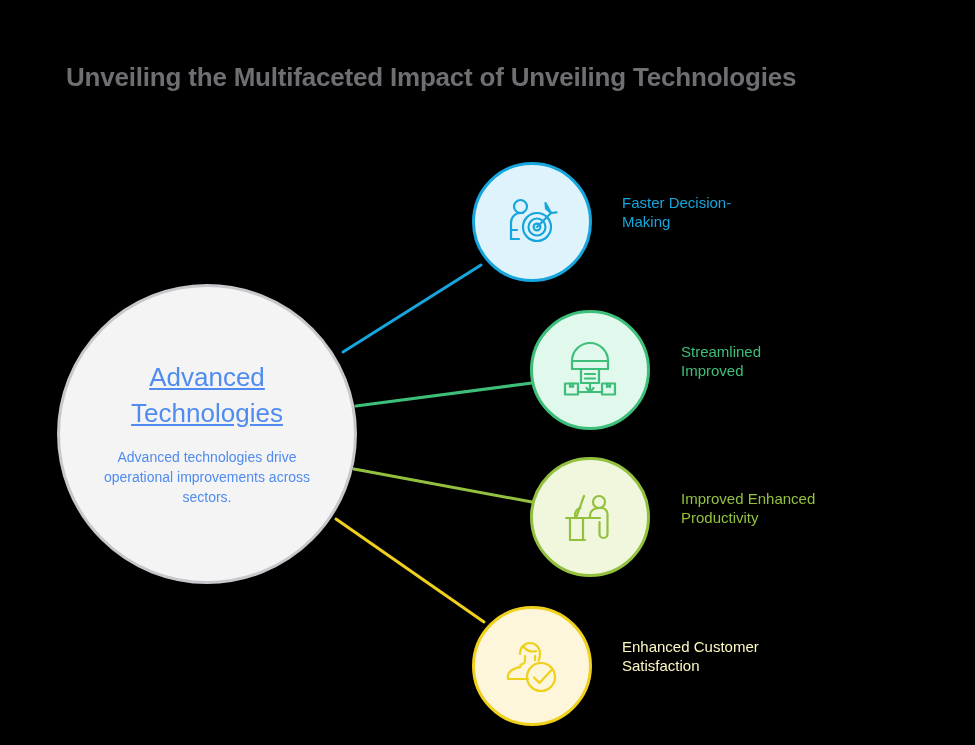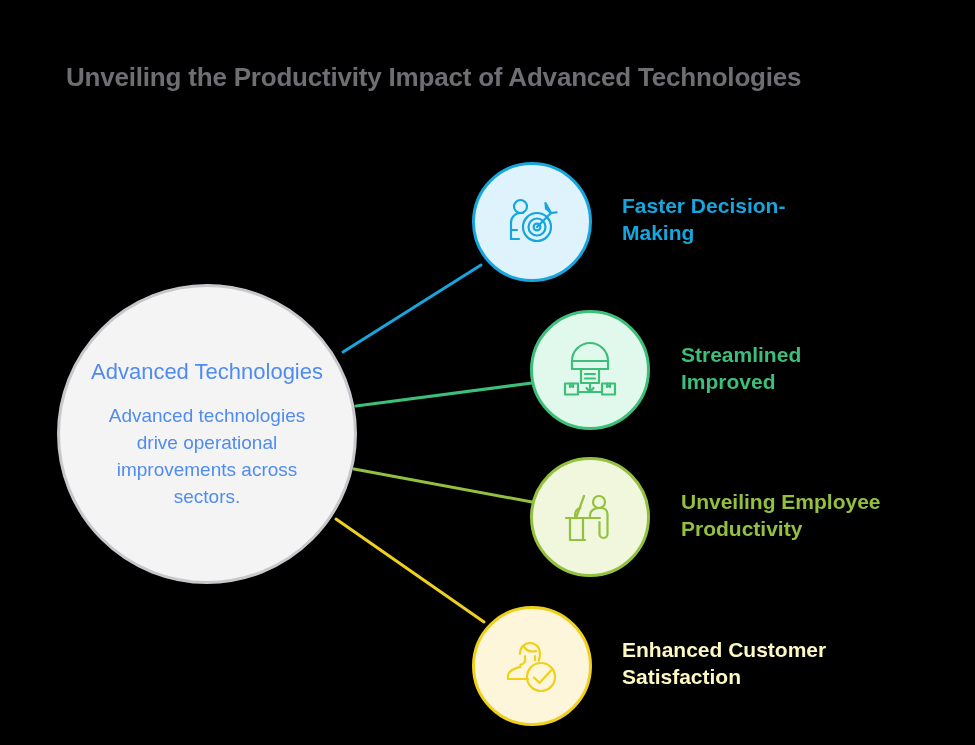--- a/index.html
+++ b/index.html
@@ -57,60 +57,61 @@
     box-sizing: border-box;
     display: flex;
     flex-direction: column;
     align-items: center;
     justify-content: center;
     text-align: center;
     padding: 0 26px;
     box-sizing: border-box;
   }
   .hub-title {
-    font-size: 22px;
+    font-size: 26px;
     line-height: 1.38;
     color: #4F8BF0;
     font-weight: normal;
+    text-decoration: underline;
   }
   .hub-desc {
     margin-top: 16px;
-    font-size: 19px;
+    font-size: 14px;
     line-height: 1.42;
     color: #4F8BF0;
   }
 
   
   .node {
     position: absolute;
     width: 120px;
     height: 120px;
     border-radius: 50%;
     border: 3px solid #000;
     box-sizing: border-box;
     display: flex;
     align-items: center;
     justify-content: center;
   }
   .node svg { display: block; }
 
   .node-label {
     position: absolute;
-    font-size: 21px;
-    font-weight: bold;
+    font-size: 15px;
+    font-weight: normal;
     line-height: 1.28;
     white-space: pre-line;
   }
 </style>
 </head>
 <body style="background: rgb(0, 0, 0);">
 
 <div id="stage">
 
-  <div class="title" style="color: rgb(110, 110, 115);">Unveiling the Productivity Impact of Advanced Technologies</div>
+  <div class="title" style="color: rgb(110, 110, 115);">Unveiling the Multifaceted Impact of Unveiling Technologies</div>
 
   <svg id="links" viewBox="0 0 975 745" width="975" height="745">
       <line x1="343" y1="352" x2="481" y2="265" stroke="#16A5DC" stroke-width="3" stroke-linecap="round"></line>
       <line x1="356" y1="406" x2="532" y2="383" stroke="#3DBE79" stroke-width="3" stroke-linecap="round"></line>
       <line x1="354" y1="469" x2="532" y2="502" stroke="#93C13F" stroke-width="3" stroke-linecap="round"></line>
       <line x1="336" y1="519" x2="484" y2="622" stroke="#EFD01A" stroke-width="3" stroke-linecap="round"></line>
     </svg>
 
   <div class="hub" style="background: rgb(244, 244, 245); border-color: rgb(200, 200, 204); left: 57px; top: 284px; width: 300px; height: 300px;">
     <div class="hub-title" style="color: rgb(79, 139, 240);">Advanced
@@ -171,21 +172,21 @@
               <path d="M9 30v22"></path>
               <path d="M22 30v22"></path>
               <path d="M9 52h15"></path>
               <circle cx="38" cy="14" r="6"></circle>
               <path d="M38 20c-5.5 0-9 3.2-9 7.5V30"></path>
               <path d="M38 20h2.5a6 6 0 0 1 6 6v20a4 4 0 0 1-8 0V34"></path>
             </g>
           </svg>
         </span>
       </div>
-      <div class="node-label" style="left: 681px; top: 489px; color: rgb(147, 193, 63);">Unveiling Employee
+      <div class="node-label" style="left: 681px; top: 489px; color: rgb(147, 193, 63);">Improved Enhanced
 Productivity</div>
       <div class="node" style="left: 472px; top: 606px; width: 120px; height: 120px; background: rgb(253, 246, 218); border-color: rgb(239, 208, 26);">
         <span>
           <svg width="58" height="58" viewBox="0 0 58 58">
             <g fill="none" stroke="#EFD01A" stroke-width="2.2" stroke-linecap="round" stroke-linejoin="round">
               <path d="M17 17c0-6.6 4.3-11 10-11s10 4.4 10 11c0 3-.6 5.2-1.4 6.8"></path>
               <path d="M21 10c2.5 3.6 7.5 5 12 4.2"></path>
               <path d="M22 19v4.5c0 2.4-1.8 3.6-4.6 4.4"></path>
               <path d="M32 19v4.2"></path>
               <path d="M5 42v-3c0-4.5 5-7.2 12.4-9.1"></path>

